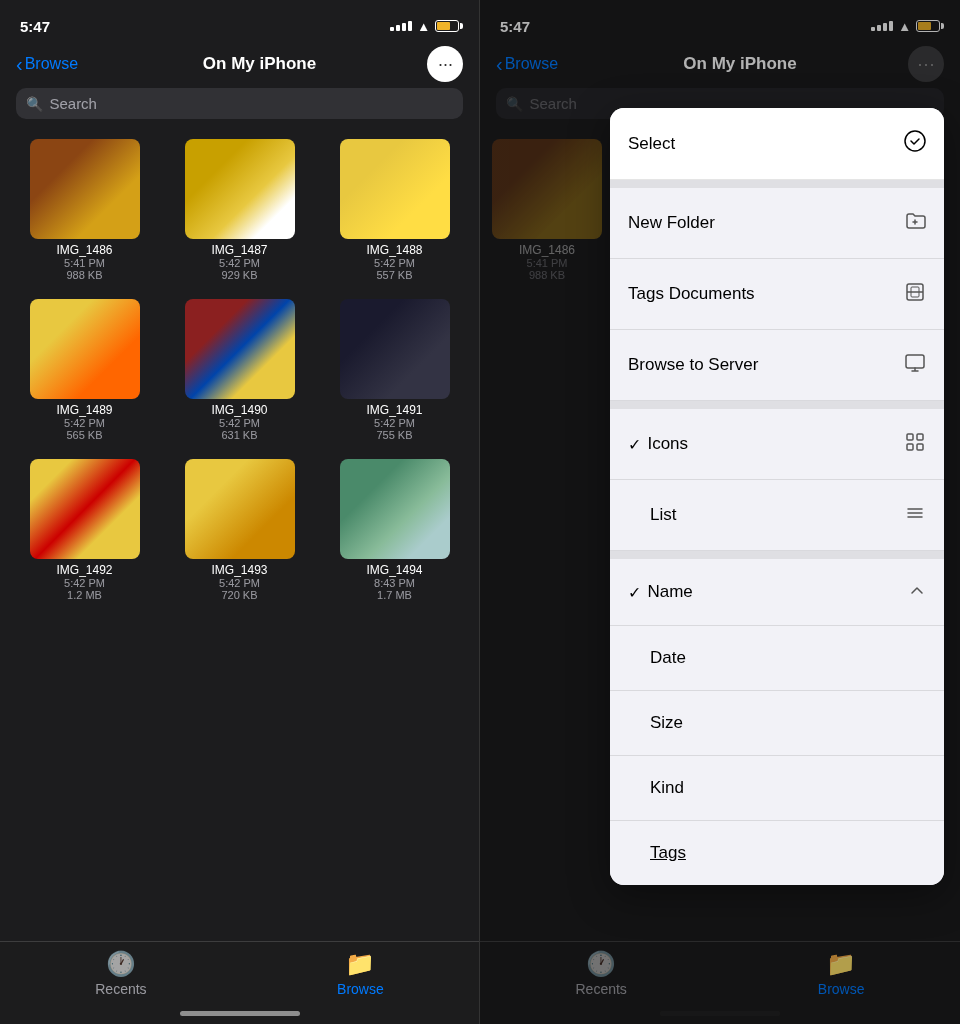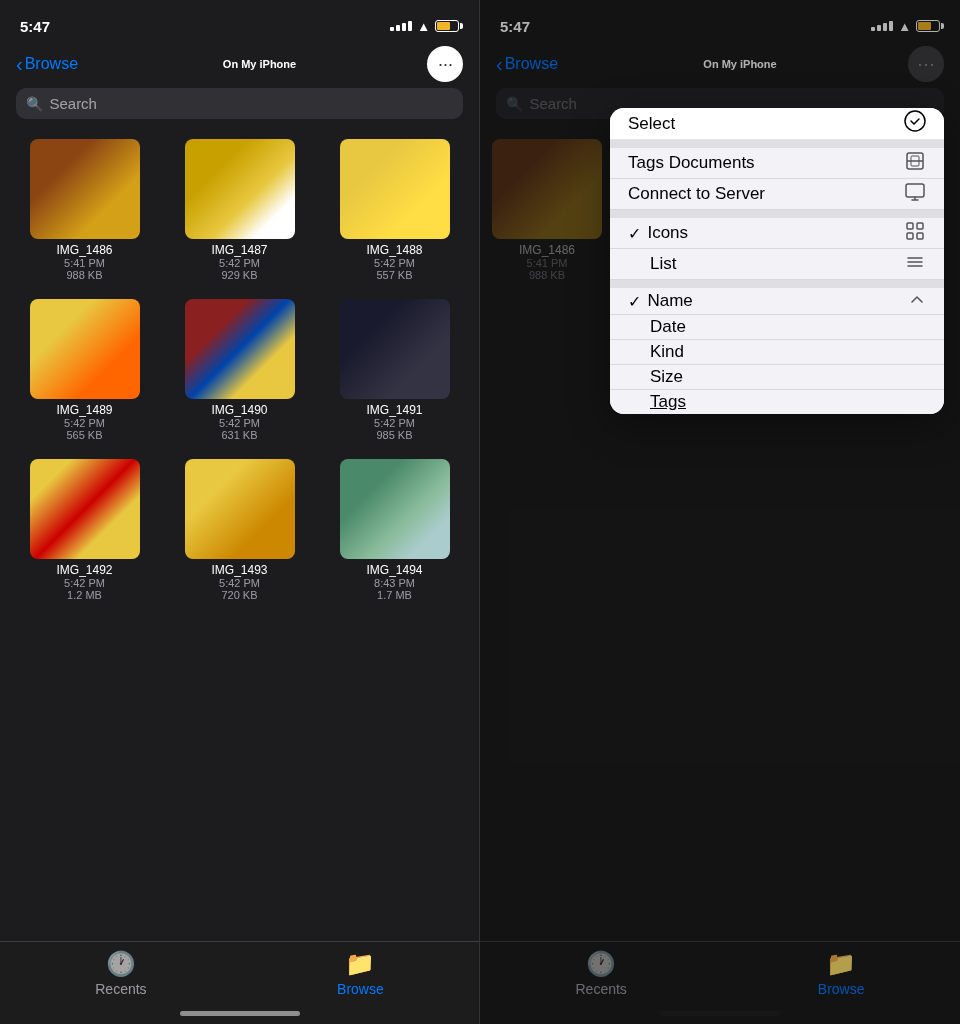--- a/index.html
+++ b/index.html
@@ -93,21 +93,21 @@
       display: flex;
       align-items: center;
       gap: 2px;
       text-decoration: none;
     }
     .nav-back-arrow {
       font-size: 20px;
       color: #007aff;
     }
     .nav-title {
-      font-size: 11px;
+      font-size: 17px;
       font-weight: 600;
       color: #fff;
       text-align: center;
       margin-left: 14px;
     }
     .nav-action-btn {
       width: 36px;
       height: 36px;
       border-radius: 50%;
       background: #fff;
@@ -256,21 +256,21 @@
       background: #f2f2f7;
       border-radius: 14px;
       overflow: hidden;
       z-index: 20;
       box-shadow: 0 10px 40px rgba(0,0,0,0.4);
     }
     .dropdown-item {
       display: flex;
       align-items: center;
       justify-content: space-between;
-      padding: 2px 18px;
+      padding: 22px 18px;
       background: #f2f2f7;
       cursor: pointer;
       border-bottom: 0.5px solid rgba(0,0,0,0.1);
     }
     .dropdown-item:last-child {
       border-bottom: none;
     }
     .dropdown-item.highlighted {
       background: #fff;
     }
@@ -359,21 +359,21 @@
     <div class="file-item">
       <div class="file-thumb thumb-1490"></div>
       <span class="file-name">IMG_1490</span>
       <span class="file-time">5:42 PM</span>
       <span class="file-size">631 KB</span>
     </div>
     <div class="file-item">
       <div class="file-thumb thumb-1491"></div>
       <span class="file-name">IMG_1491</span>
       <span class="file-time">5:42 PM</span>
-      <span class="file-size">985 KB</span>
+      <span class="file-size">755 KB</span>
     </div>
 
     <div class="file-item">
       <div class="file-thumb thumb-1492"></div>
       <span class="file-name">IMG_1492</span>
       <span class="file-time">5:42 PM</span>
       <span class="file-size">1.2 MB</span>
     </div>
     <div class="file-item">
       <div class="file-thumb thumb-1493"></div>
@@ -456,34 +456,43 @@
       <span style="font-size:18px;color:#000;">
         <svg width="22" height="22" viewBox="0 0 22 22" fill="none" xmlns="http://www.w3.org/2000/svg">
           <circle cx="11" cy="11" r="10" stroke="#000" stroke-width="1.5"></circle>
           <path d="M7 11l3 3 5-5" stroke="#000" stroke-width="1.5" stroke-linecap="round" stroke-linejoin="round"></path>
         </svg>
       </span>
     </div>
 
     <div class="dropdown-separator"></div>
 
+    <div class="dropdown-item">
+      <span class="dropdown-item-text">New Folder</span>
+      <span>
+        <svg width="22" height="22" viewBox="0 0 22 22" fill="none" xmlns="http://www.w3.org/2000/svg">
+          <path d="M3 6a2 2 0 012-2h4l2 2h8a2 2 0 012 2v8a2 2 0 01-2 2H5a2 2 0 01-2-2V6z" stroke="#555" stroke-width="1.5"></path>
+          <path d="M11 10v4M9 12h4" stroke="#555" stroke-width="1.5" stroke-linecap="round"></path>
+        </svg>
+      </span>
+    </div>
 
     <div class="dropdown-item">
       <span class="dropdown-item-text">Tags Documents</span>
       <span>
         <svg width="22" height="22" viewBox="0 0 22 22" fill="none" xmlns="http://www.w3.org/2000/svg">
           <rect x="3" y="3" width="16" height="16" rx="2" stroke="#555" stroke-width="1.5"></rect>
           <path d="M3 11h16" stroke="#555" stroke-width="1.5"></path>
           <rect x="7" y="6" width="8" height="10" rx="1" stroke="#555" stroke-width="1"></rect>
         </svg>
       </span>
     </div>
 
     <div class="dropdown-item">
-      <span class="dropdown-item-text">Connect to Server</span>
+      <span class="dropdown-item-text">Browse to Server</span>
       <span>
         <svg width="22" height="22" viewBox="0 0 22 22" fill="none" xmlns="http://www.w3.org/2000/svg">
           <rect x="2" y="3" width="18" height="13" rx="2" stroke="#555" stroke-width="1.5"></rect>
           <path d="M8 19h6M11 16v3" stroke="#555" stroke-width="1.5" stroke-linecap="round"></path>
         </svg>
       </span>
     </div>
 
     <div class="dropdown-separator"></div>
 
@@ -525,25 +534,25 @@
           <path d="M4 12l5-5 5 5" stroke="#555" stroke-width="1.5" stroke-linecap="round" stroke-linejoin="round"></path>
         </svg>
       </span>
     </div>
 
     <div class="dropdown-item">
       <span class="dropdown-item-text" style="padding-left:22px;">Date</span>
     </div>
 
     <div class="dropdown-item">
+      <span class="dropdown-item-text" style="padding-left:22px;">Size</span>
+    </div>
+
+    <div class="dropdown-item">
       <span class="dropdown-item-text" style="padding-left:22px;">Kind</span>
-    </div>
-
-    <div class="dropdown-item">
-      <span class="dropdown-item-text" style="padding-left:22px;">Size</span>
     </div>
 
     <div class="dropdown-item" style="border-bottom:none;text-decoration:underline;">
       <span class="dropdown-item-text" style="padding-left:22px;">Tags</span>
     </div>
   </div>
 
   <div class="tab-bar" style="z-index:5;">
     <div class="tab-item">
       <span class="tab-icon recents">🕐</span>

